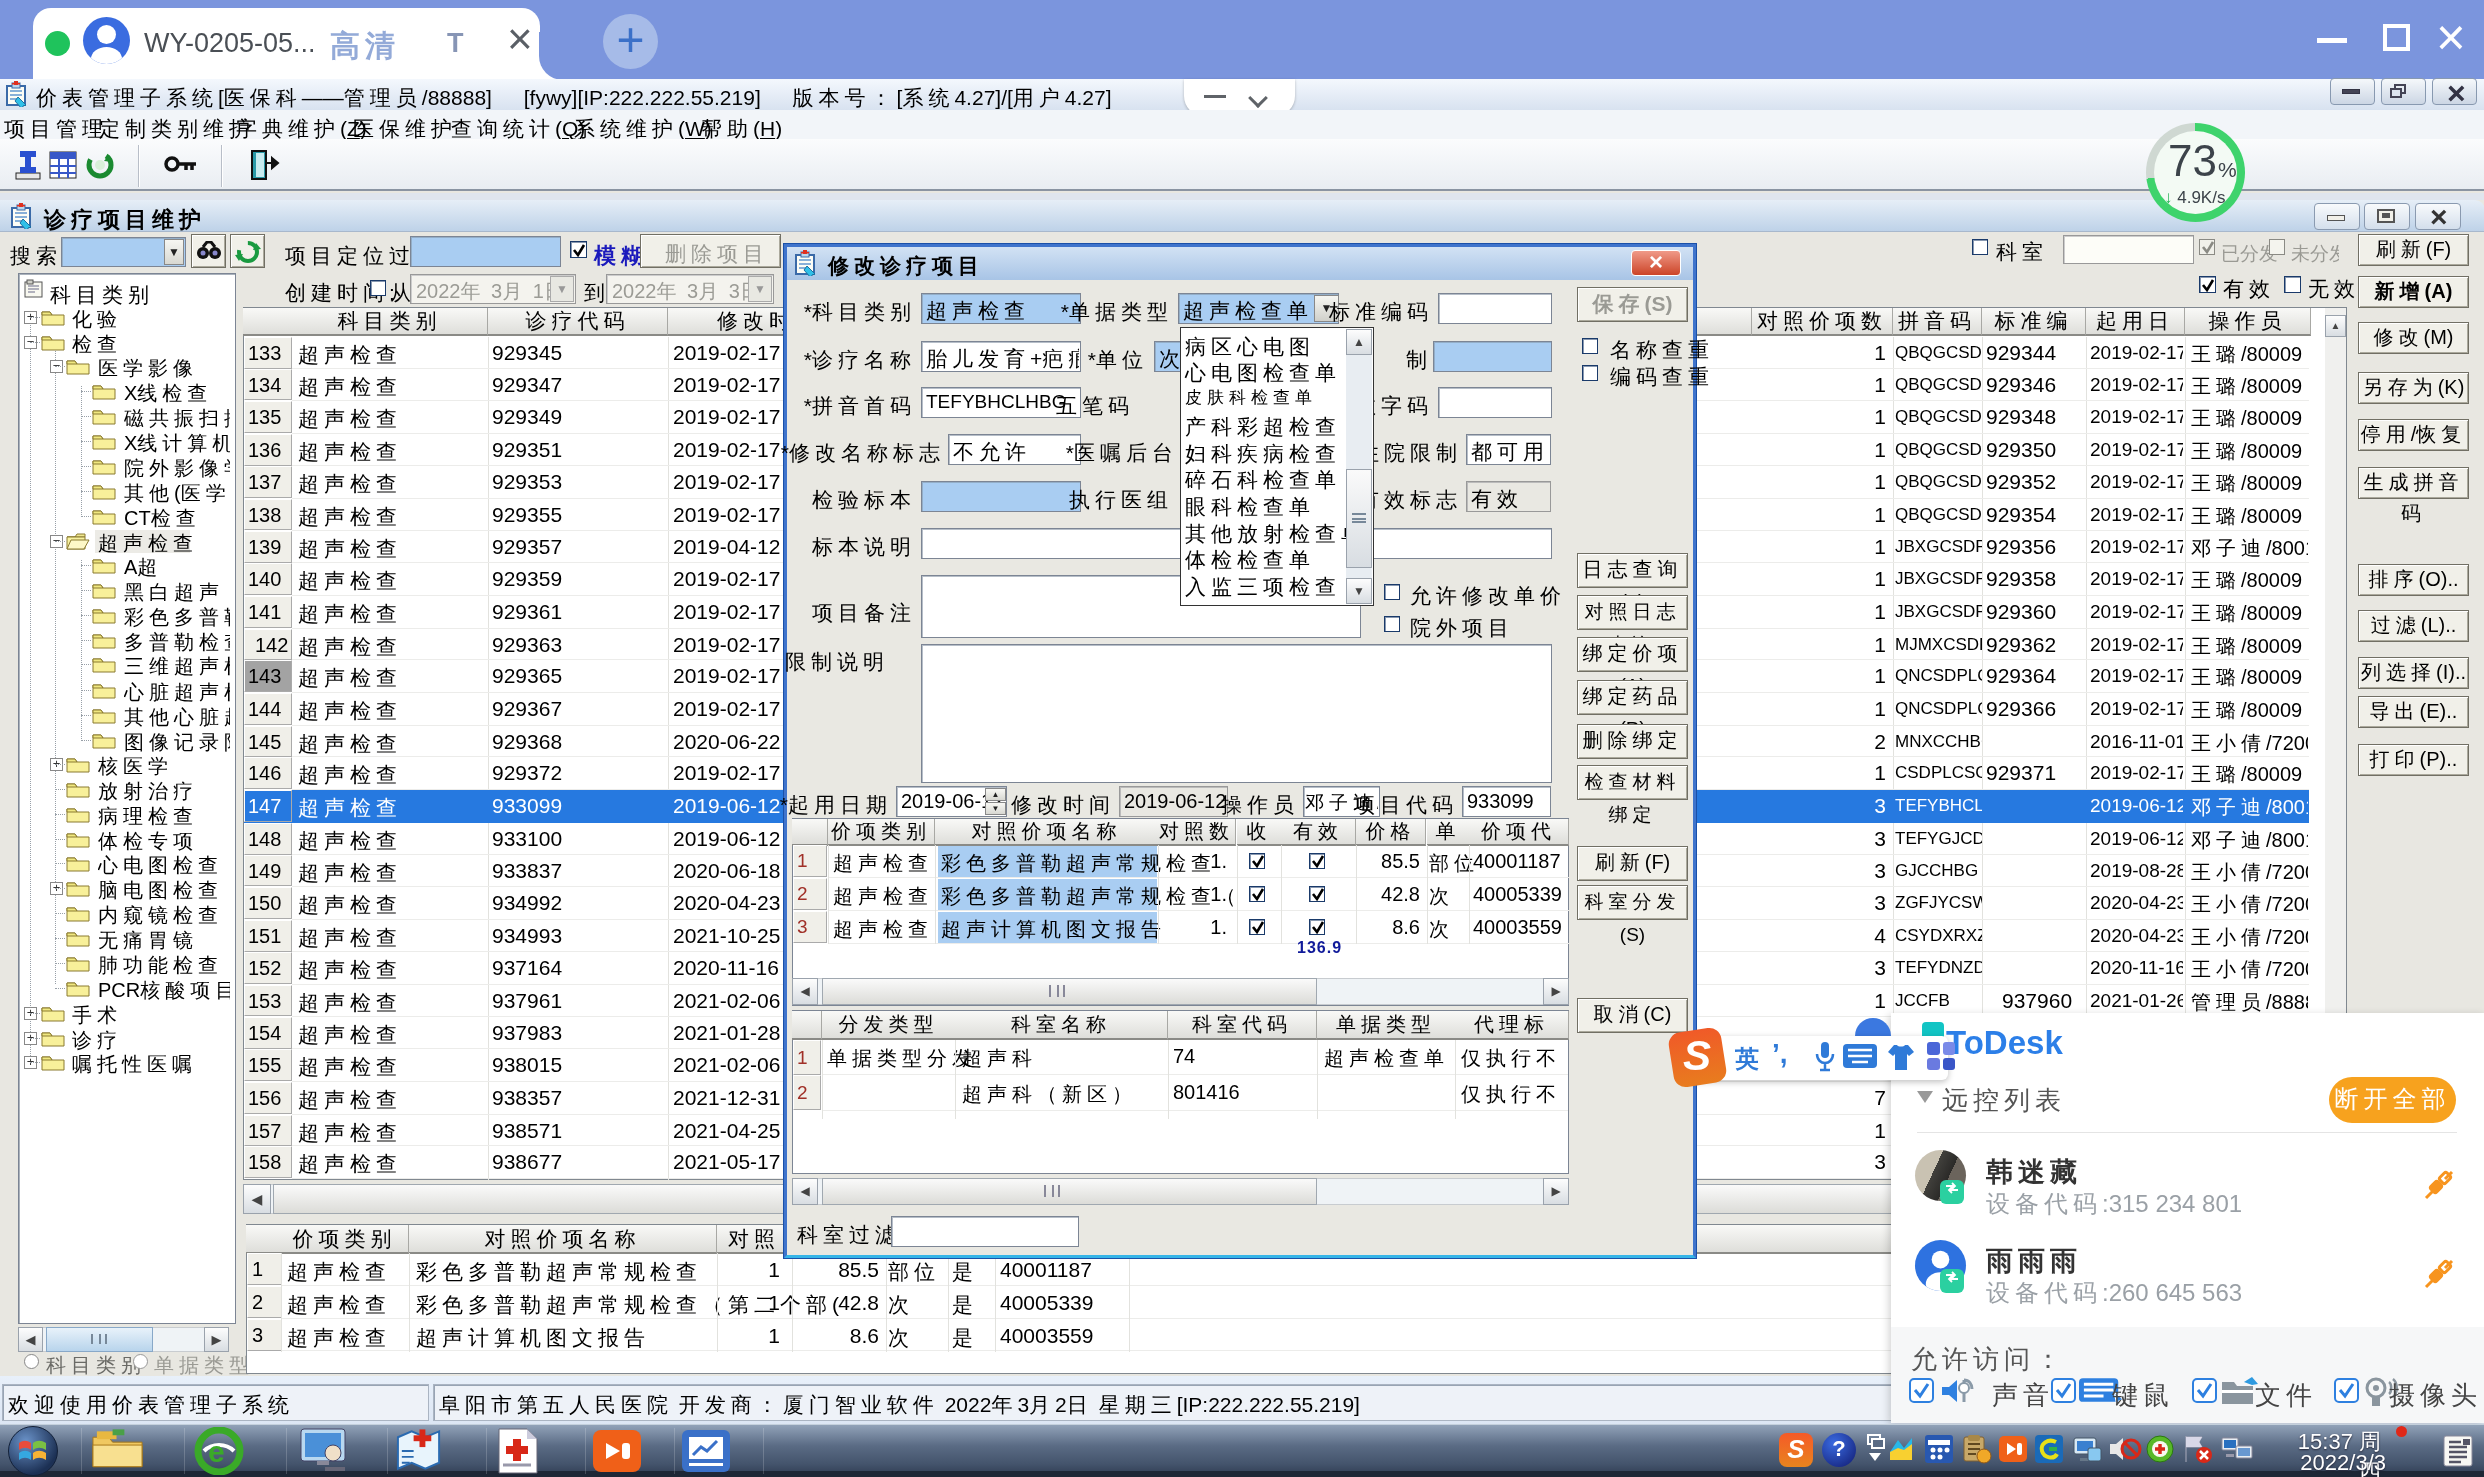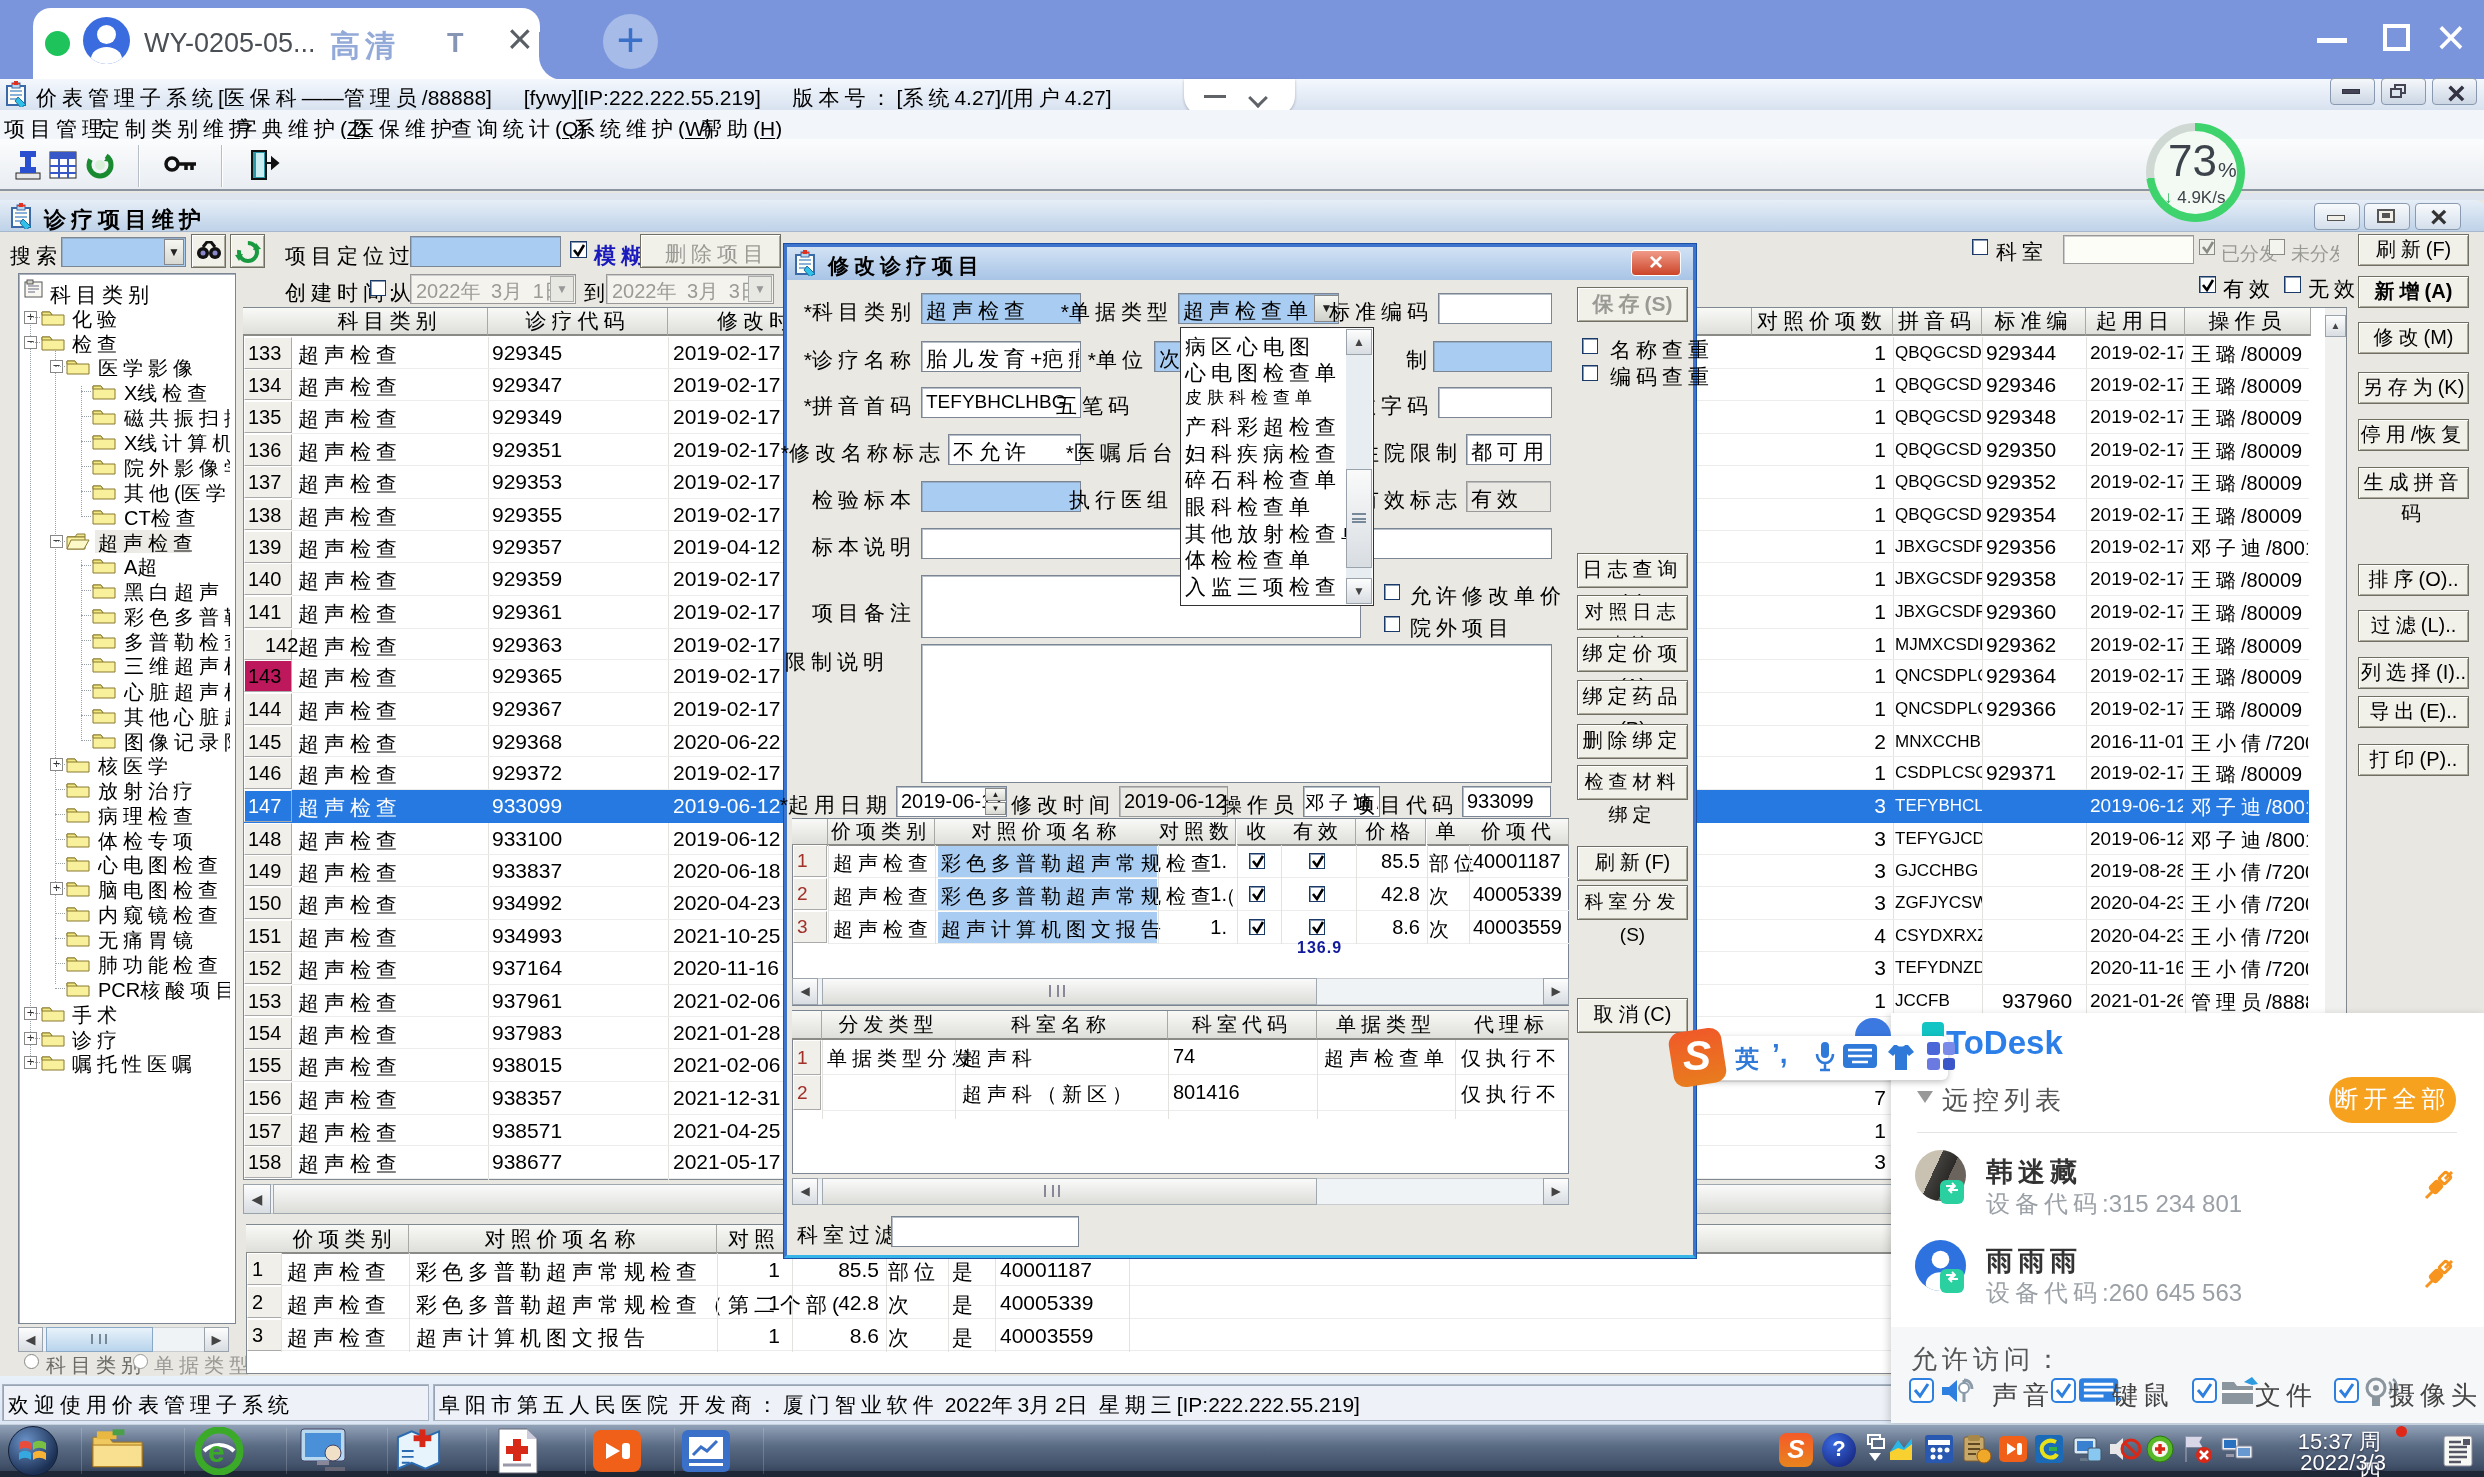--- a/index.html
+++ b/index.html
@@ -490,31 +490,31 @@
 <div style="left:244px;top:596px;width:48px;height:32px;background:#f0efe9;border:1px solid #aaa;border-top-color:#fff;border-left-color:#fff;font-size:20px;color:#000;line-height:31px;padding-left:3px">141</div>
 <div style="left:298px;top:600px;font-size:21px;color:#000;white-space:nowrap;"><span class="k">超声检查</span></div>
 <div style="left:492px;top:600px;font-size:21px;color:#000;white-space:nowrap;">929361</div>
 <div style="left:673px;top:600px;font-size:21px;color:#000;white-space:nowrap;">2019-02-17 1</div>
 <div style="left:1812px;top:600px;width:74px;text-align:right;font-size:21px;color:#000">1</div>
 <div style="left:1895px;top:602px;width:87px;overflow:hidden;font-size:17px;color:#000;white-space:nowrap">JBXGCSDPLCS</div>
 <div style="left:1986px;top:600px;font-size:21px;color:#000;white-space:nowrap;">929360</div>
 <div style="left:2090px;top:601px;width:93px;overflow:hidden;font-size:19px;color:#000;white-space:nowrap">2019-02-17</div>
 <div style="left:2191px;top:600px;width:117px;overflow:hidden;font-size:20px;color:#000;white-space:nowrap"><span class="k">王璐</span>/80009</div>
 <div style="left:292px;top:659px;width:2017px;height:1px;background:#ececea"></div>
-<div style="left:244px;top:629px;width:48px;height:31px;background:#f0efe9;border:1px solid #aaa;border-top-color:#fff;border-left-color:#fff;font-size:20px;color:#000;line-height:30px;padding-left:20px">142</div>
+<div style="left:244px;top:629px;width:48px;height:31px;background:#f0efe9;border:1px solid #aaa;border-top-color:#fff;border-left-color:#fff;font-size:20px;color:#000;line-height:30px;padding-left:10px">142</div>
 <div style="left:298px;top:633px;font-size:21px;color:#000;white-space:nowrap;"><span class="k">超声检查</span></div>
 <div style="left:492px;top:633px;font-size:21px;color:#000;white-space:nowrap;">929363</div>
 <div style="left:673px;top:633px;font-size:21px;color:#000;white-space:nowrap;">2019-02-17 1</div>
 <div style="left:1812px;top:633px;width:74px;text-align:right;font-size:21px;color:#000">1</div>
 <div style="left:1895px;top:635px;width:87px;overflow:hidden;font-size:17px;color:#000;white-space:nowrap">MJMXCSDPLCS</div>
 <div style="left:1986px;top:633px;font-size:21px;color:#000;white-space:nowrap;">929362</div>
 <div style="left:2090px;top:634px;width:93px;overflow:hidden;font-size:19px;color:#000;white-space:nowrap">2019-02-17</div>
 <div style="left:2191px;top:633px;width:117px;overflow:hidden;font-size:20px;color:#000;white-space:nowrap"><span class="k">王璐</span>/80009</div>
 <div style="left:292px;top:692px;width:2017px;height:1px;background:#ececea"></div>
-<div style="left:244px;top:660px;width:48px;height:32px;background:#be185d;border:1px solid #aaa;border-top-color:#fff;border-left-color:#fff;font-size:20px;color:#000;line-height:31px;padding-left:3px">143</div>
+<div style="left:244px;top:660px;width:48px;height:32px;background:#a3a3a3;border:1px solid #aaa;border-top-color:#fff;border-left-color:#fff;font-size:20px;color:#000;line-height:31px;padding-left:3px">143</div>
 <div style="left:298px;top:664px;font-size:21px;color:#000;white-space:nowrap;"><span class="k">超声检查</span></div>
 <div style="left:492px;top:664px;font-size:21px;color:#000;white-space:nowrap;">929365</div>
 <div style="left:673px;top:664px;font-size:21px;color:#000;white-space:nowrap;">2019-02-17 1</div>
 <div style="left:1812px;top:664px;width:74px;text-align:right;font-size:21px;color:#000">1</div>
 <div style="left:1895px;top:666px;width:87px;overflow:hidden;font-size:17px;color:#000;white-space:nowrap">QNCSDPLCSJ(</div>
 <div style="left:1986px;top:664px;font-size:21px;color:#000;white-space:nowrap;">929364</div>
 <div style="left:2090px;top:665px;width:93px;overflow:hidden;font-size:19px;color:#000;white-space:nowrap">2019-02-17</div>
 <div style="left:2191px;top:664px;width:117px;overflow:hidden;font-size:20px;color:#000;white-space:nowrap"><span class="k">王璐</span>/80009</div>
 <div style="left:292px;top:725px;width:2017px;height:1px;background:#ececea"></div>
 <div style="left:244px;top:693px;width:48px;height:32px;background:#f0efe9;border:1px solid #aaa;border-top-color:#fff;border-left-color:#fff;font-size:20px;color:#000;line-height:31px;padding-left:3px">144</div>

